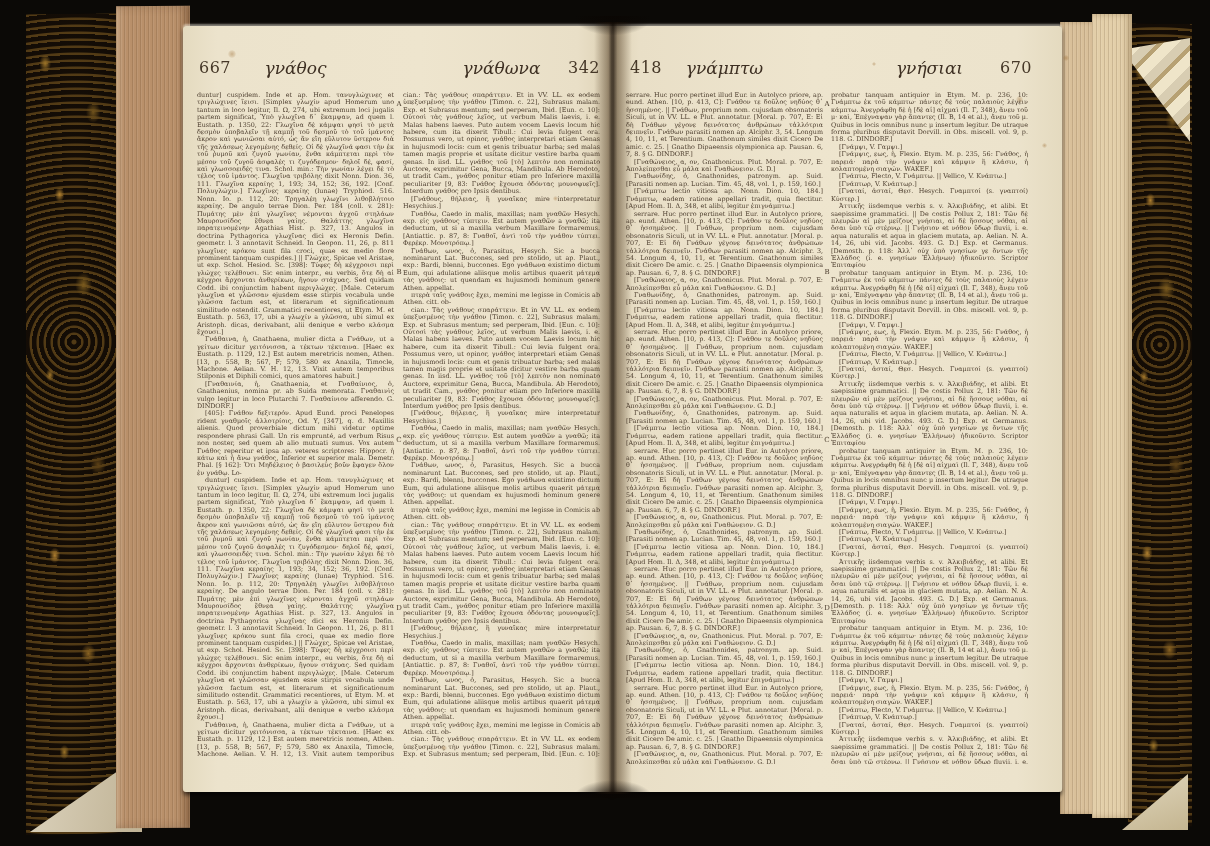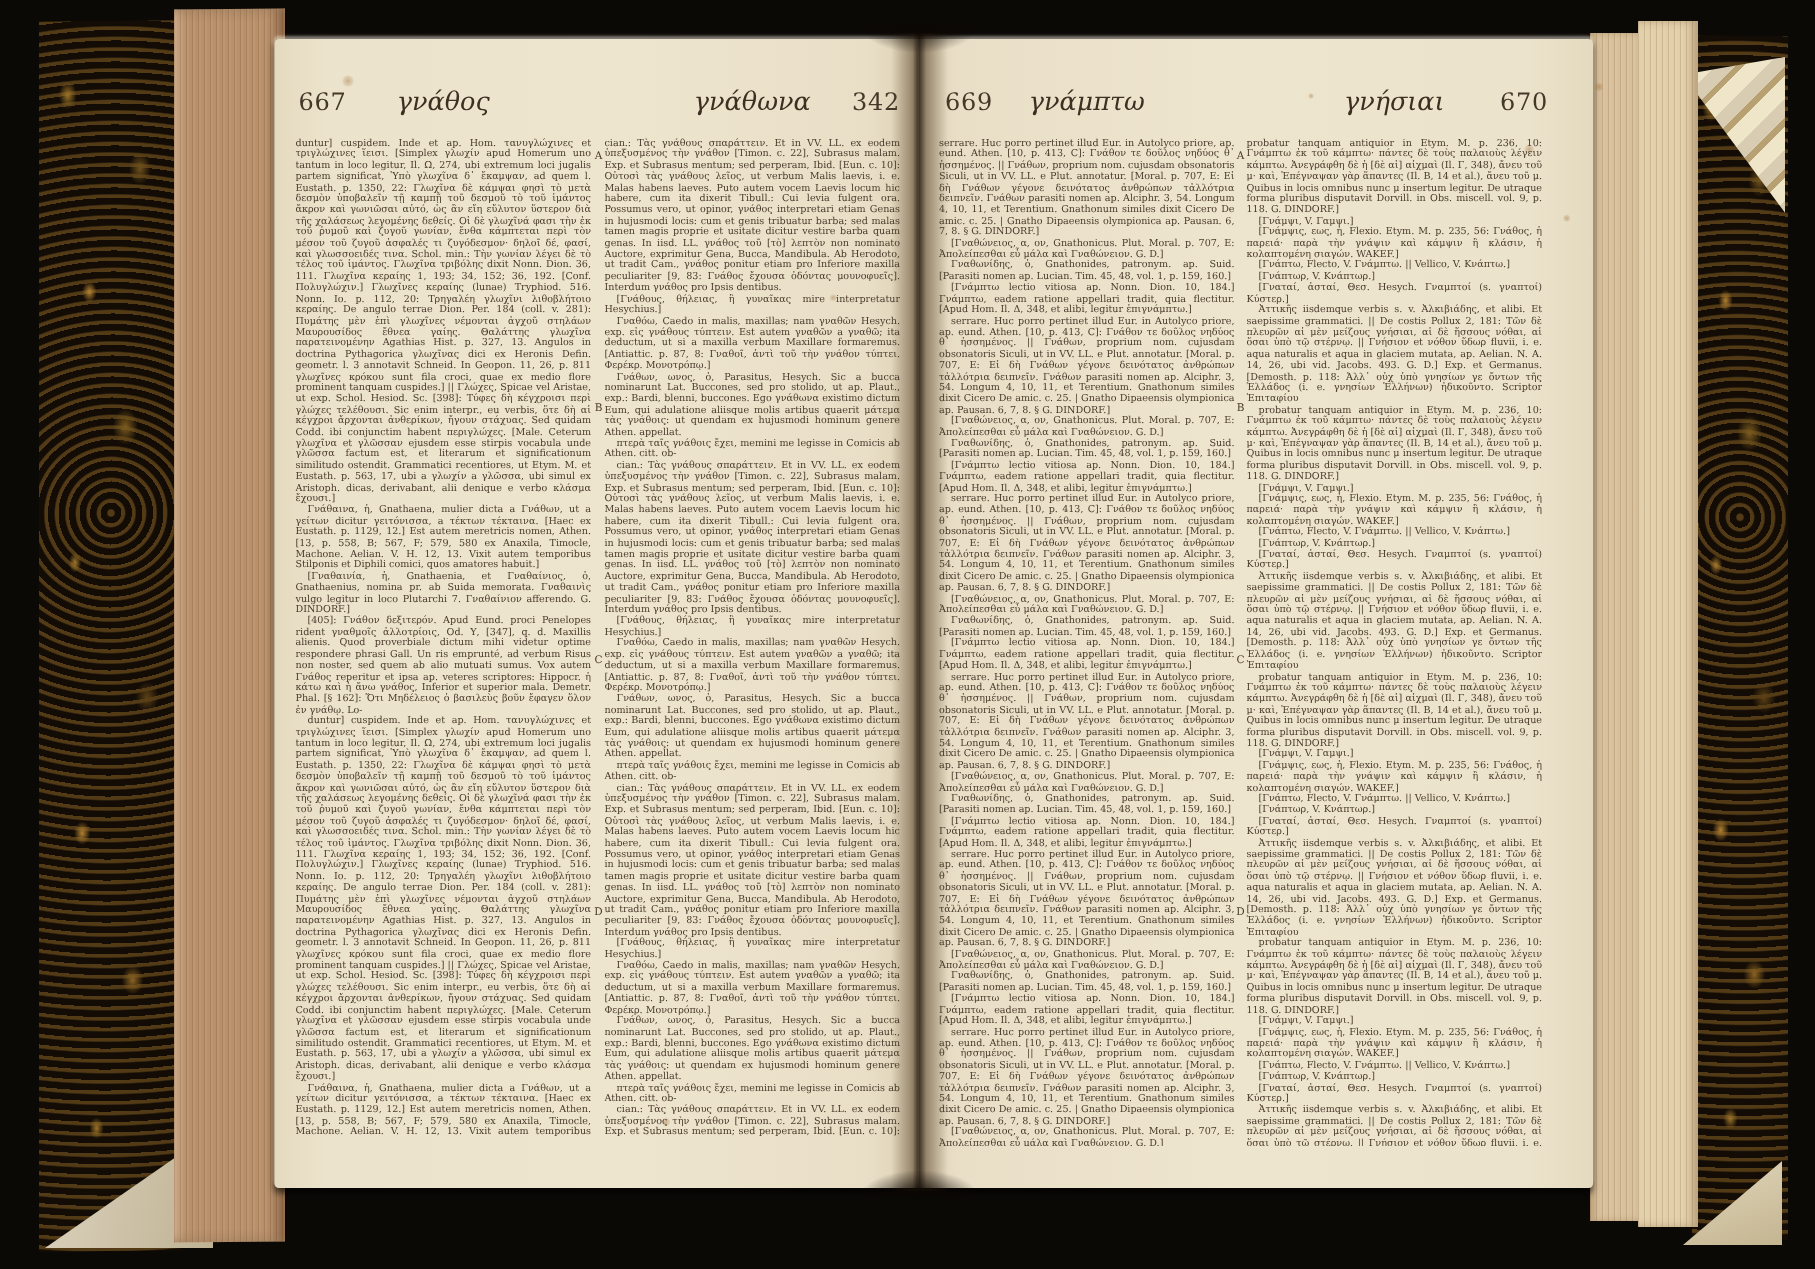--- a/index.html
+++ b/index.html
@@ -134,21 +134,21 @@
       <p>Γνάθων, ωνος, ὁ, Parasitus, Hesych. Sic a bucca nominarunt Lat. Buccones, sed pro stolido, ut ap. Plaut., exp.: Bardi, blenni, buccones. Ego γνάθωνα existimo dictum Eum, qui adulatione aliisque molis artibus quaerit μάτεμα τὰς γνάθοις: ut quendam ex hujusmodi hominum genere Athen. appellat.</p>
       <p>πτερὰ ταῖς γνάθοις ἔχει, memini me legisse in Comicis ab Athen. citt. ob-</p>
       <p>cian.: Τὰς γνάθους σπαράττειν. Et in VV. LL. ex eodem ὑπεξυσμένος τὴν γνάθον [Timon. c. 22], Subrasus malam. Exp. et Subrasus mentum; sed perperam, Ibid. [Eun. c. 10]: Οὑτοσὶ τὰς γνάθους λεῖος, ut verbum Malis laevis, i. e. Malas habens laeves. Puto autem vocem Laevis locum hic habere, cum ita dixerit Tibull.: Cui levia fulgent ora. Possumus vero, ut opinor, γνάθος interpretari etiam Genas in hujusmodi locis: cum et genis tribuatur barba; sed malas tamen magis proprie et usitate dicitur vestire barba quam genas. In iisd. LL. γνάθος τοῦ [τὸ] λεπτὸν non nominato Auctore, exprimitur Gena, Bucca, Mandibula. Ab Herodoto, ut tradit Cam., γνάθος ponitur etiam pro Inferiore maxilla peculiariter [9, 83: Γνάθος ἔχουσα ὀδόντας μουνοφυεῖς]. Interdum γνάθος pro Ipsis dentibus.</p>
     </div>
 
   <div class="marginletter" style="left:395px;top:100px">A</div>
   <div class="marginletter" style="left:395px;top:268px">B</div>
   <div class="marginletter" style="left:395px;top:436px">C</div>
   <div class="marginletter" style="left:395px;top:604px">D</div>
 
-  <div class="pagenum" style="left:630px">669</div>
+  <div class="pagenum" style="left:630px">418</div>
   <div class="runhead" style="left:626px">γνάμπτω</div>
   <div class="runhead" style="left:831px">γνήσιαι</div>
   <div class="pagenum" style="left:1000px">670</div>
 
   <div class="col" style="left:626px;height:672px">
       <p class="first">serrare. Huc porro pertinet illud Eur. in Autolyco priore, ap. eund. Athen. [10, p. 413, C]: Γνάθον τε δοῦλος νηδύος θ᾽ ἡσσημένος. || Γνάθων, proprium nom. cujusdam obsonatoris Siculi, ut in VV. LL. e Plut. annotatur. [Moral. p. 707, E: Εἰ δὴ Γνάθων γέγονε δεινότατος ἀνθρώπων τἀλλότρια δειπνεῖν. Γνάθων parasiti nomen ap. Alciphr. 3, 54. Longum 4, 10, 11, et Terentium. Gnathonum similes dixit Cicero De amic. c. 25. | Gnatho Dipaeensis olympionica ap. Pausan. 6, 7, 8. § G. DINDORF.]</p>
       <p>[Γναθώνειος, α, ον, Gnathonicus. Plut. Moral. p. 707, E: Ἀπολείπεσθαι εὖ μάλα καὶ Γναθώνειον. G. D.]</p>
       <p>Γναθωνίδης, ὁ, Gnathonides, patronym. ap. Suid. [Parasiti nomen ap. Lucian. Tim. 45, 48, vol. 1, p. 159, 160.]</p>
       <p>[Γνάμπτω lectio vitiosa ap. Nonn. Dion. 10, 184.] Γνάμπτω, eadem ratione appellari tradit, quia flectitur. [Apud Hom. Il. Δ, 348, et alibi, legitur ἐπιγνάμπτω.]</p>
       <p>serrare. Huc porro pertinet illud Eur. in Autolyco priore, ap. eund. Athen. [10, p. 413, C]: Γνάθον τε δοῦλος νηδύος θ᾽ ἡσσημένος. || Γνάθων, proprium nom. cujusdam obsonatoris Siculi, ut in VV. LL. e Plut. annotatur. [Moral. p. 707, E: Εἰ δὴ Γνάθων γέγονε δεινότατος ἀνθρώπων τἀλλότρια δειπνεῖν. Γνάθων parasiti nomen ap. Alciphr. 3, 54. Longum 4, 10, 11, et Terentium. Gnathonum similes dixit Cicero De amic. c. 25. | Gnatho Dipaeensis olympionica ap. Pausan. 6, 7, 8. § G. DINDORF.]</p>

